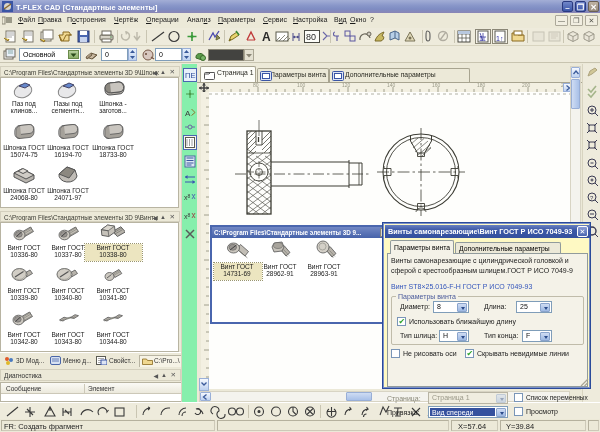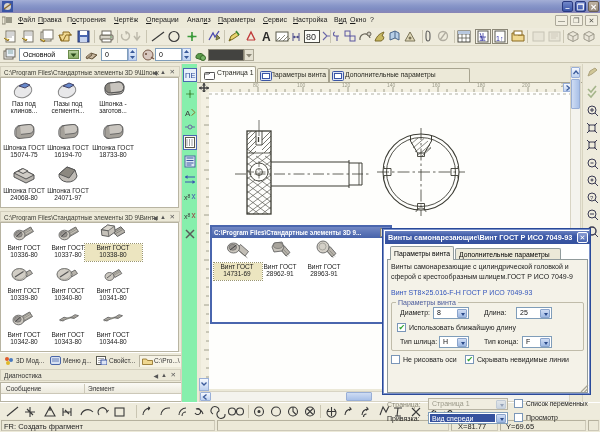--- a/index.html
+++ b/index.html
@@ -27,21 +27,21 @@
 .panelbody { position:absolute; left:0; width:179px; background:#fff; border:1px solid #b8b4a2; }
 .lbl { position:absolute; font-size:6.5px; color:#1a1a1a; text-align:center; line-height:6.5px; width:56px; }
 .hl { background:#ece5c0; outline:1px dotted #9a9670; }
 
 #drawwin { left:197px; top:64px; width:385px; height:338px; background:#ece9d8; }
 .dtab { position:absolute; top:4px; height:14px; background:#ece9d8; border:1px solid #a8a490;
   border-bottom:none; font-size:7px; color:#2a2a22; padding:2px 3px 0 16px; border-radius:2px 2px 0 0; white-space:nowrap; overflow:hidden;}
 .dtab.active { background:#fdfdf8; height:16px; top:2px; z-index:3; }
 #canvas { position:absolute; left:12px; top:28px; width:361px; height:297px; background:#fefefc; }
 
-#dialog { left:382px; top:228px; width:209px; height:167px; background:#ffffff;
+#dialog { left:382px; top:222px; width:209px; height:167px; background:#fef9c3;
   border:1px solid #2a4a9a; box-shadow:0 0 0 1px #7a90c8 inset; z-index:20; }
 #dlgtitle { position:absolute; left:2px; top:2px; width:205px; height:13px;
   background:linear-gradient(180deg,#6880c0 0%,#3c58a6 40%,#34509e 100%);
   color:#fff; font-size:7.3px; font-weight:bold; padding:2px 0 0 3px; }
 .xpcombo { position:absolute; height:12px; background:#fff; border:1px solid #7f9db9; font-size:7px; padding:1px 0 0 3px; color:#111;}
 .xparrow { position:absolute; right:1px; top:1px; width:10px; height:9px;
   background:linear-gradient(180deg,#cfdcf3,#9db8e2); border:1px solid #8aa4cc; border-radius:1px; }
 .xparrow:after { content:""; position:absolute; left:2.5px; top:3px;
   border-left:2.5px solid transparent; border-right:2.5px solid transparent; border-top:3.5px solid #2a4a8a; }
 .cb { position:absolute; width:9px; height:9px; background:#fff; border:1px solid #7a96b8; }
@@ -94,20 +94,21 @@
     </g>
   </defs>
 </svg>
 
 <div id="titlebar" class="abs">
   <svg class="abs" style="left:2px;top:1px" width="11" height="11">
       <rect x="0" y="0" width="11" height="11" fill="#3a55a5"></rect>
       <circle cx="5.5" cy="5.5" r="3.5" fill="#d8d4c8"></circle>
       <path d="M2 8 L9 3" stroke="#8a6a30" stroke-width="1.5"></path>
     </svg>
+  <span class="txt">T-FLEX CAD [Стандартные элементы]</span>
   <div class="tbtn" style="right:27px;background:linear-gradient(180deg,#7186c8,#3a55a8);border:1px solid #2a3a80;">–</div>
   <div class="tbtn" style="right:14px;background:linear-gradient(180deg,#7186c8,#3a55a8);border:1px solid #2a3a80;">❐</div>
   <div class="tbtn" style="right:1px;background:linear-gradient(180deg,#c0b4a4,#968a7a);border:1px solid #6a6055;">✕</div>
 </div>
 
 <div id="menubar" class="abs">
   <svg class="abs" style="left:2px;top:3px" width="11" height="9">
       <rect x="0" y="1" width="3" height="7" fill="#ece9d8" stroke="#8a8676"></rect>
       <path d="M4 2 h6 M4 4 h6 M4 6 h6" stroke="#4a4a3a"></path>
     </svg>
@@ -723,15 +724,15 @@
 </svg>
 </div>
 
 <div id="statusbar" class="abs">
   <div class="scell" style="left:1px;width:214px"></div>
   <div class="scell" style="left:217px;width:232px"></div>
   <div class="scell" style="left:451px;width:47px"></div>
   <div class="scell" style="left:500px;width:86px"></div>
   <div class="scell" style="left:588px;width:11px"></div>
   <span class="abs" style="left:4px;top:3px">FR: Создать фрагмент</span>
-  <span class="abs" style="left:458px;top:3px">X=81.77</span>
-  <span class="abs" style="left:506px;top:3px">Y=69.65</span>
+  <span class="abs" style="left:458px;top:3px">X=57.64</span>
+  <span class="abs" style="left:506px;top:3px">Y=39.84</span>
 </div>
 
 </body></html>

